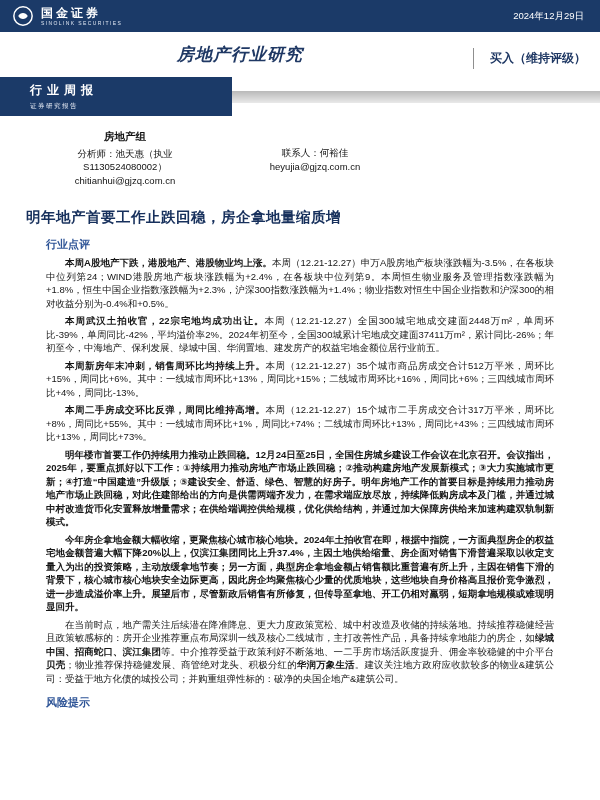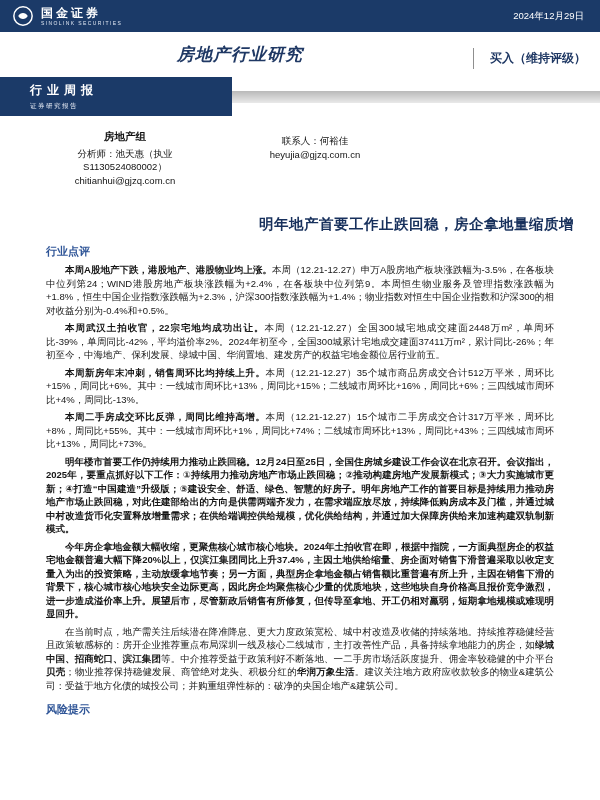--- a/index.html
+++ b/index.html
@@ -37,27 +37,27 @@
   .banner-left{
     background:#1b3a68;color:#fff;width:232px;box-sizing:border-box;
     padding:5px 14px 5px 30px;
   }
   .banner-type{font-size:12px;font-weight:bold;letter-spacing:5px;}
   .banner-cat{font-size:6.5px;letter-spacing:1.5px;margin-top:3px;color:#e8edf6;}
   .banner-right{flex:1;height:12px;background:linear-gradient(to bottom,#b9b9b9,#e9e9e9);}
   
   .analysts{display:flex;padding:14px 30px 0 30px;font-size:9.5px;line-height:13.5px;}
   .a-col{width:190px;text-align:center;}
-  .a-col2{margin-top:4px;}
+  .a-col2{margin-top:16px;}
   .a-group{font-size:10.5px;font-weight:bold;margin-bottom:3px;}
   .email{color:#111;text-decoration:none;display:inline-block;}
   
   .report-title{
-    text-align:right;font-size:14.5px;font-weight:bold;color:#17305c;
-    margin:28px 26px 6px 26px;letter-spacing:0.5px;
+    text-align:left;font-size:14.5px;font-weight:bold;color:#17305c;
+    margin:21px 26px 6px 26px;letter-spacing:0.5px;
   }
   
   .sections{padding:0 46px;}
   .section-heading{color:#2f5597;font-weight:bold;font-size:11px;margin:10px 0 4px;}
   .body-para{
     font-size:9.5px;line-height:13.5px;text-align:justify;text-indent:2em;
     margin:0 0 4px;color:#161616;
   }
   .b{font-weight:bold;}
 </style>

